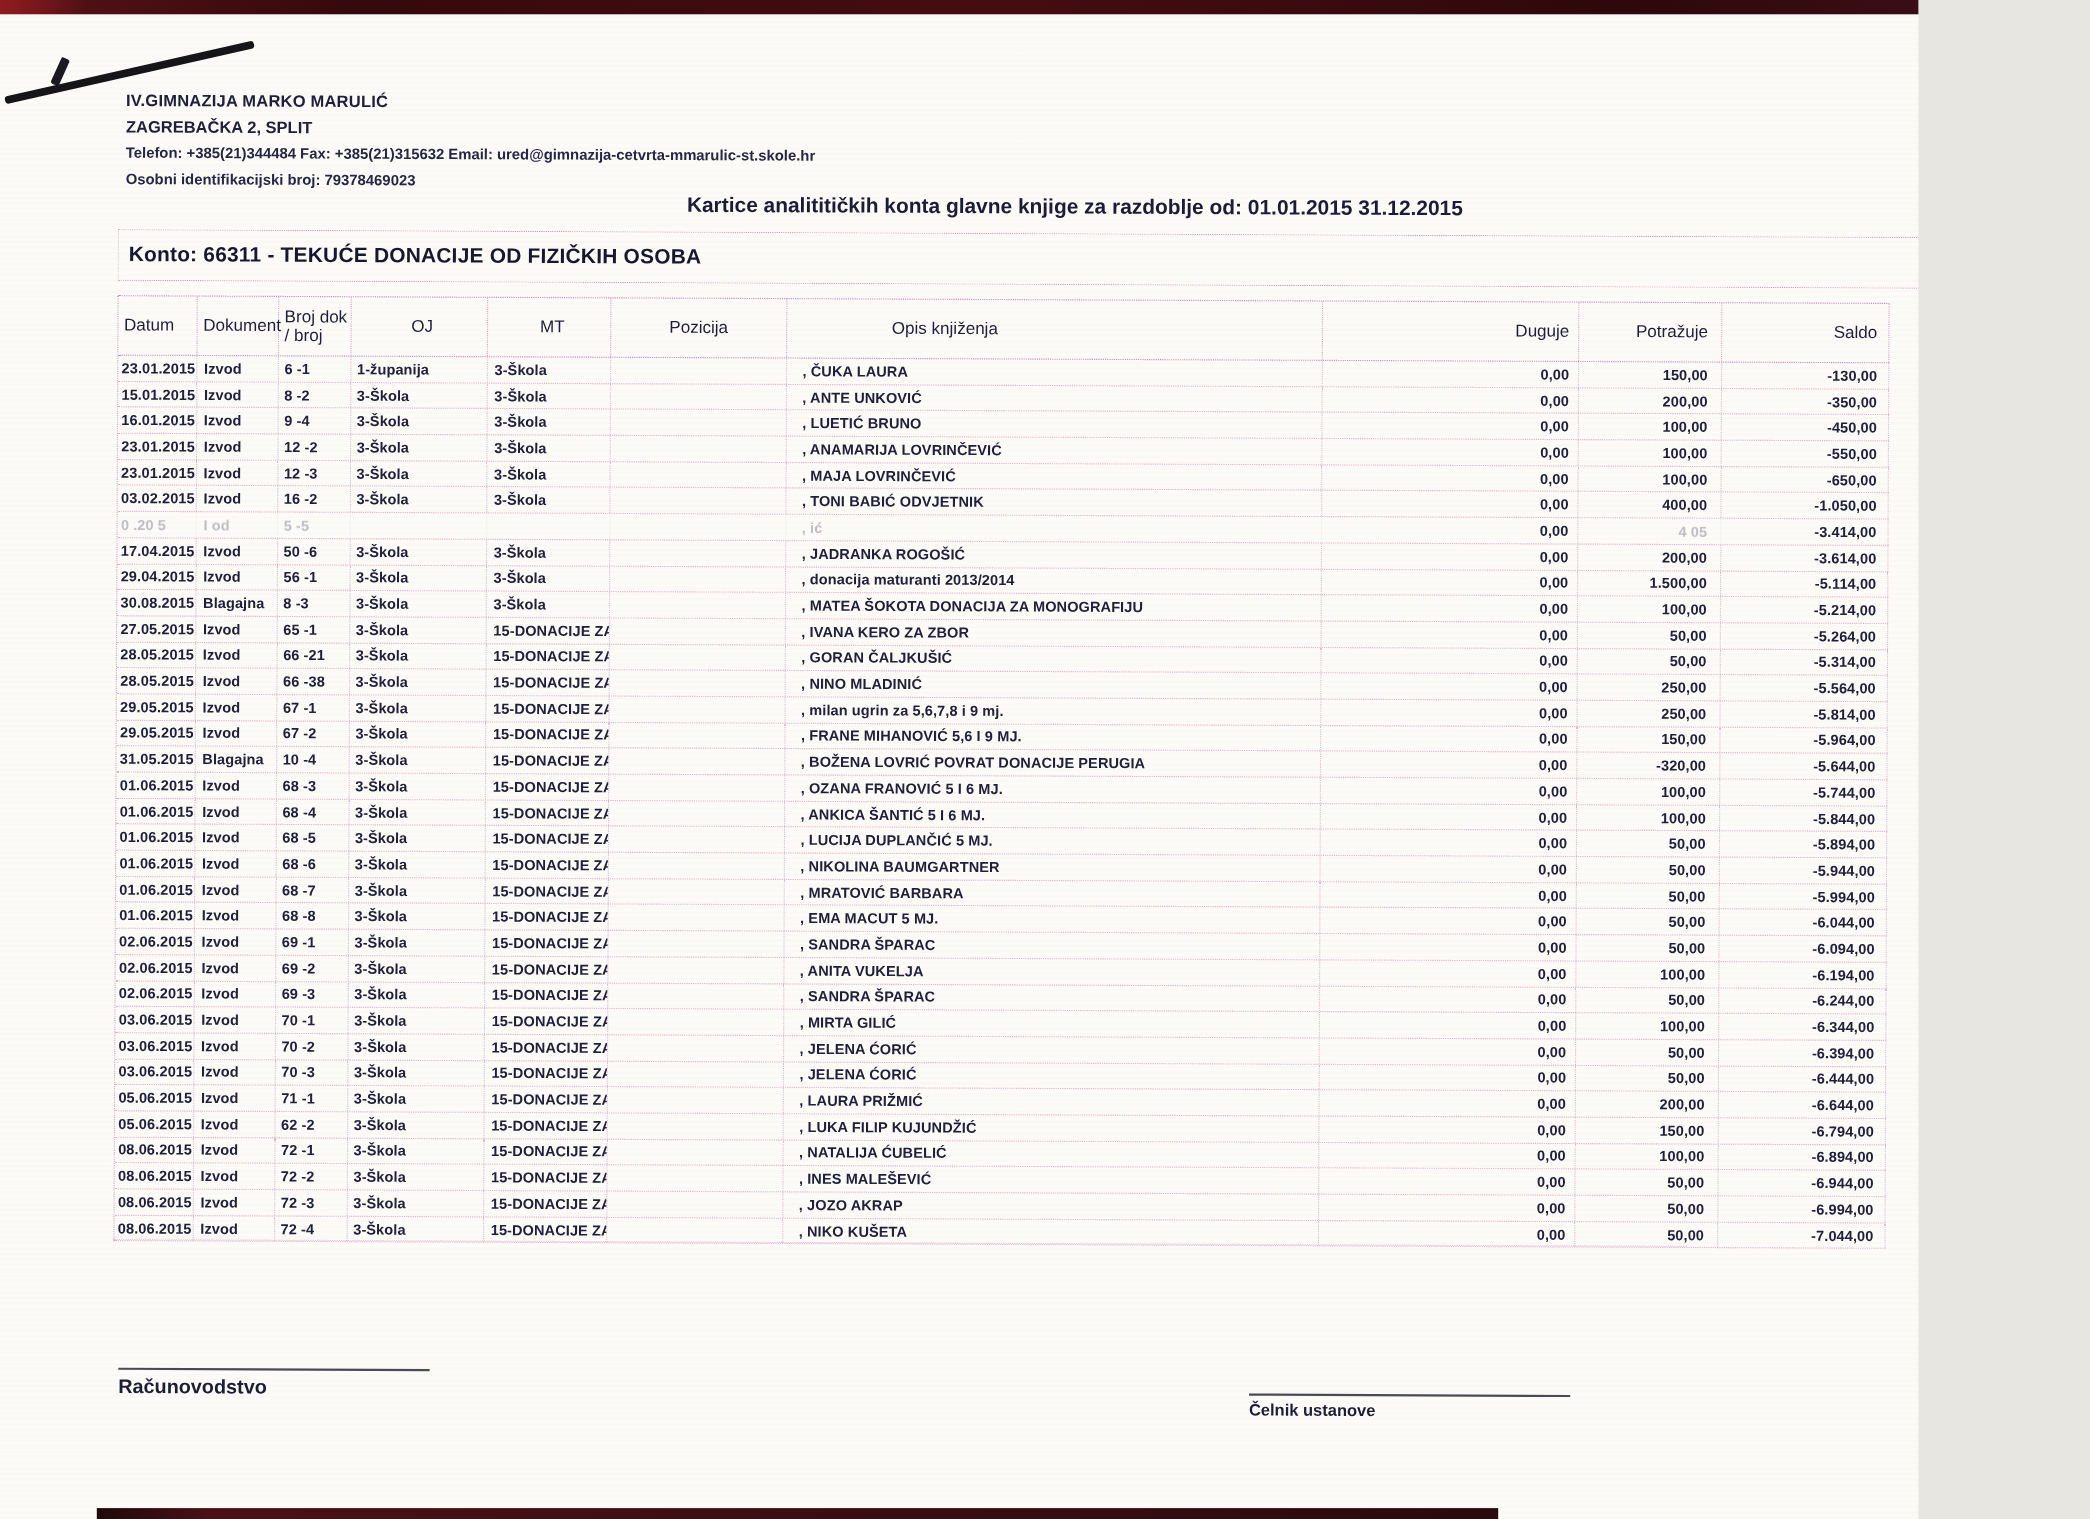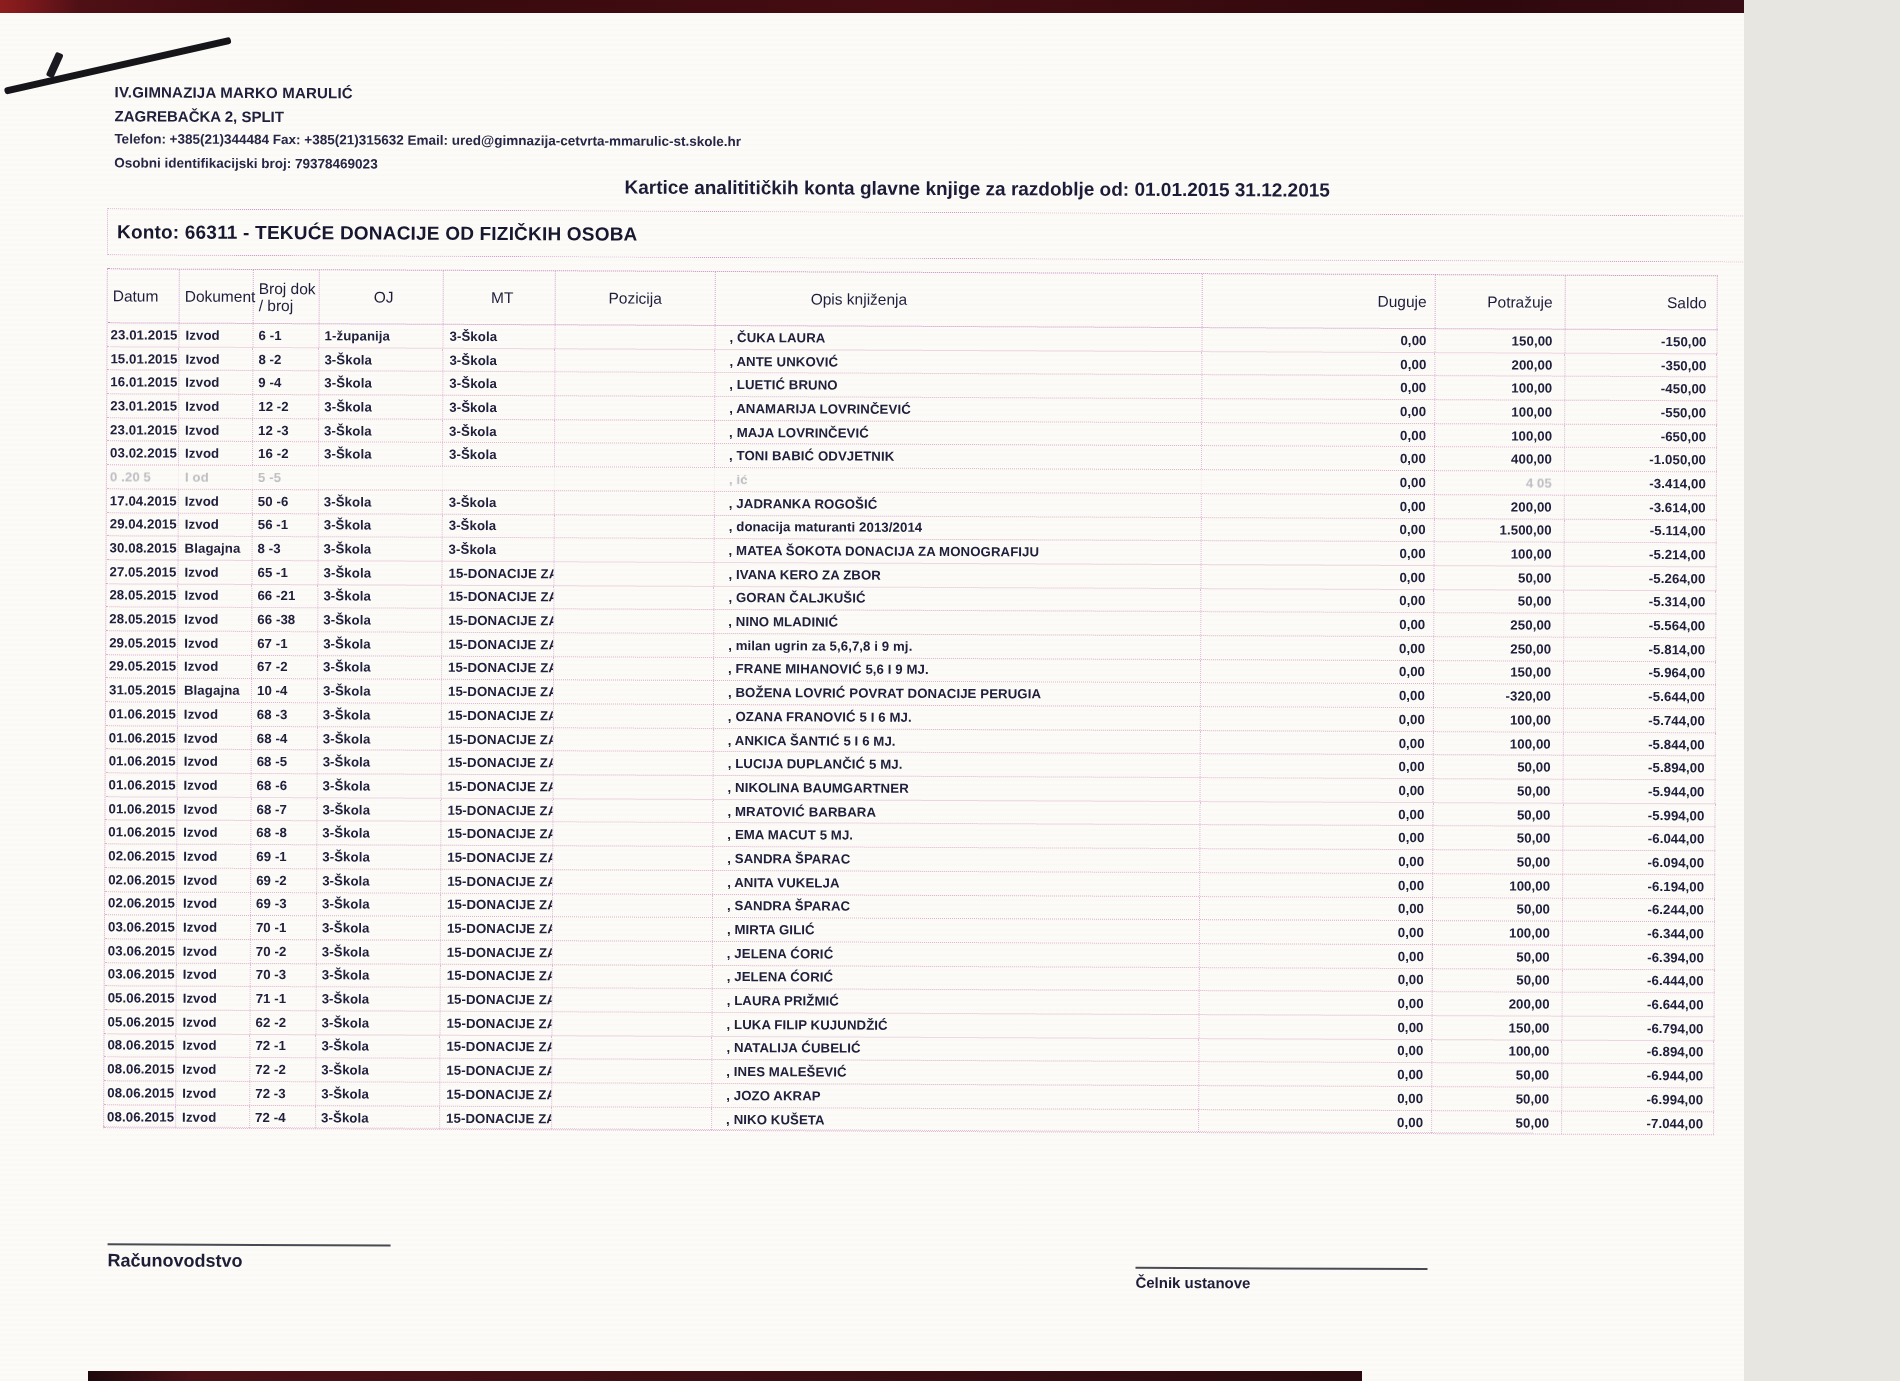--- a/index.html
+++ b/index.html
@@ -125,21 +125,21 @@
           <div class="trow">
             <div class="cell c-datum">23.01.2015</div>
             <div class="cell c-dokument">Izvod</div>
             <div class="cell c-broj">6 -1</div>
             <div class="cell c-oj">1-županija</div>
             <div class="cell c-mt">3-Škola</div>
             <div class="cell c-pozicija"></div>
             <div class="cell c-opis">, ČUKA LAURA</div>
             <div class="cell c-duguje">0,00</div>
             <div class="cell c-potrazuje">150,00</div>
-            <div class="cell c-saldo">-150,00</div>
+            <div class="cell c-saldo">-130,00</div>
           </div>
           <div class="trow">
             <div class="cell c-datum">15.01.2015</div>
             <div class="cell c-dokument">Izvod</div>
             <div class="cell c-broj">8 -2</div>
             <div class="cell c-oj">3-Škola</div>
             <div class="cell c-mt">3-Škola</div>
             <div class="cell c-pozicija"></div>
             <div class="cell c-opis">, ANTE UNKOVIĆ</div>
             <div class="cell c-duguje">0,00</div>

